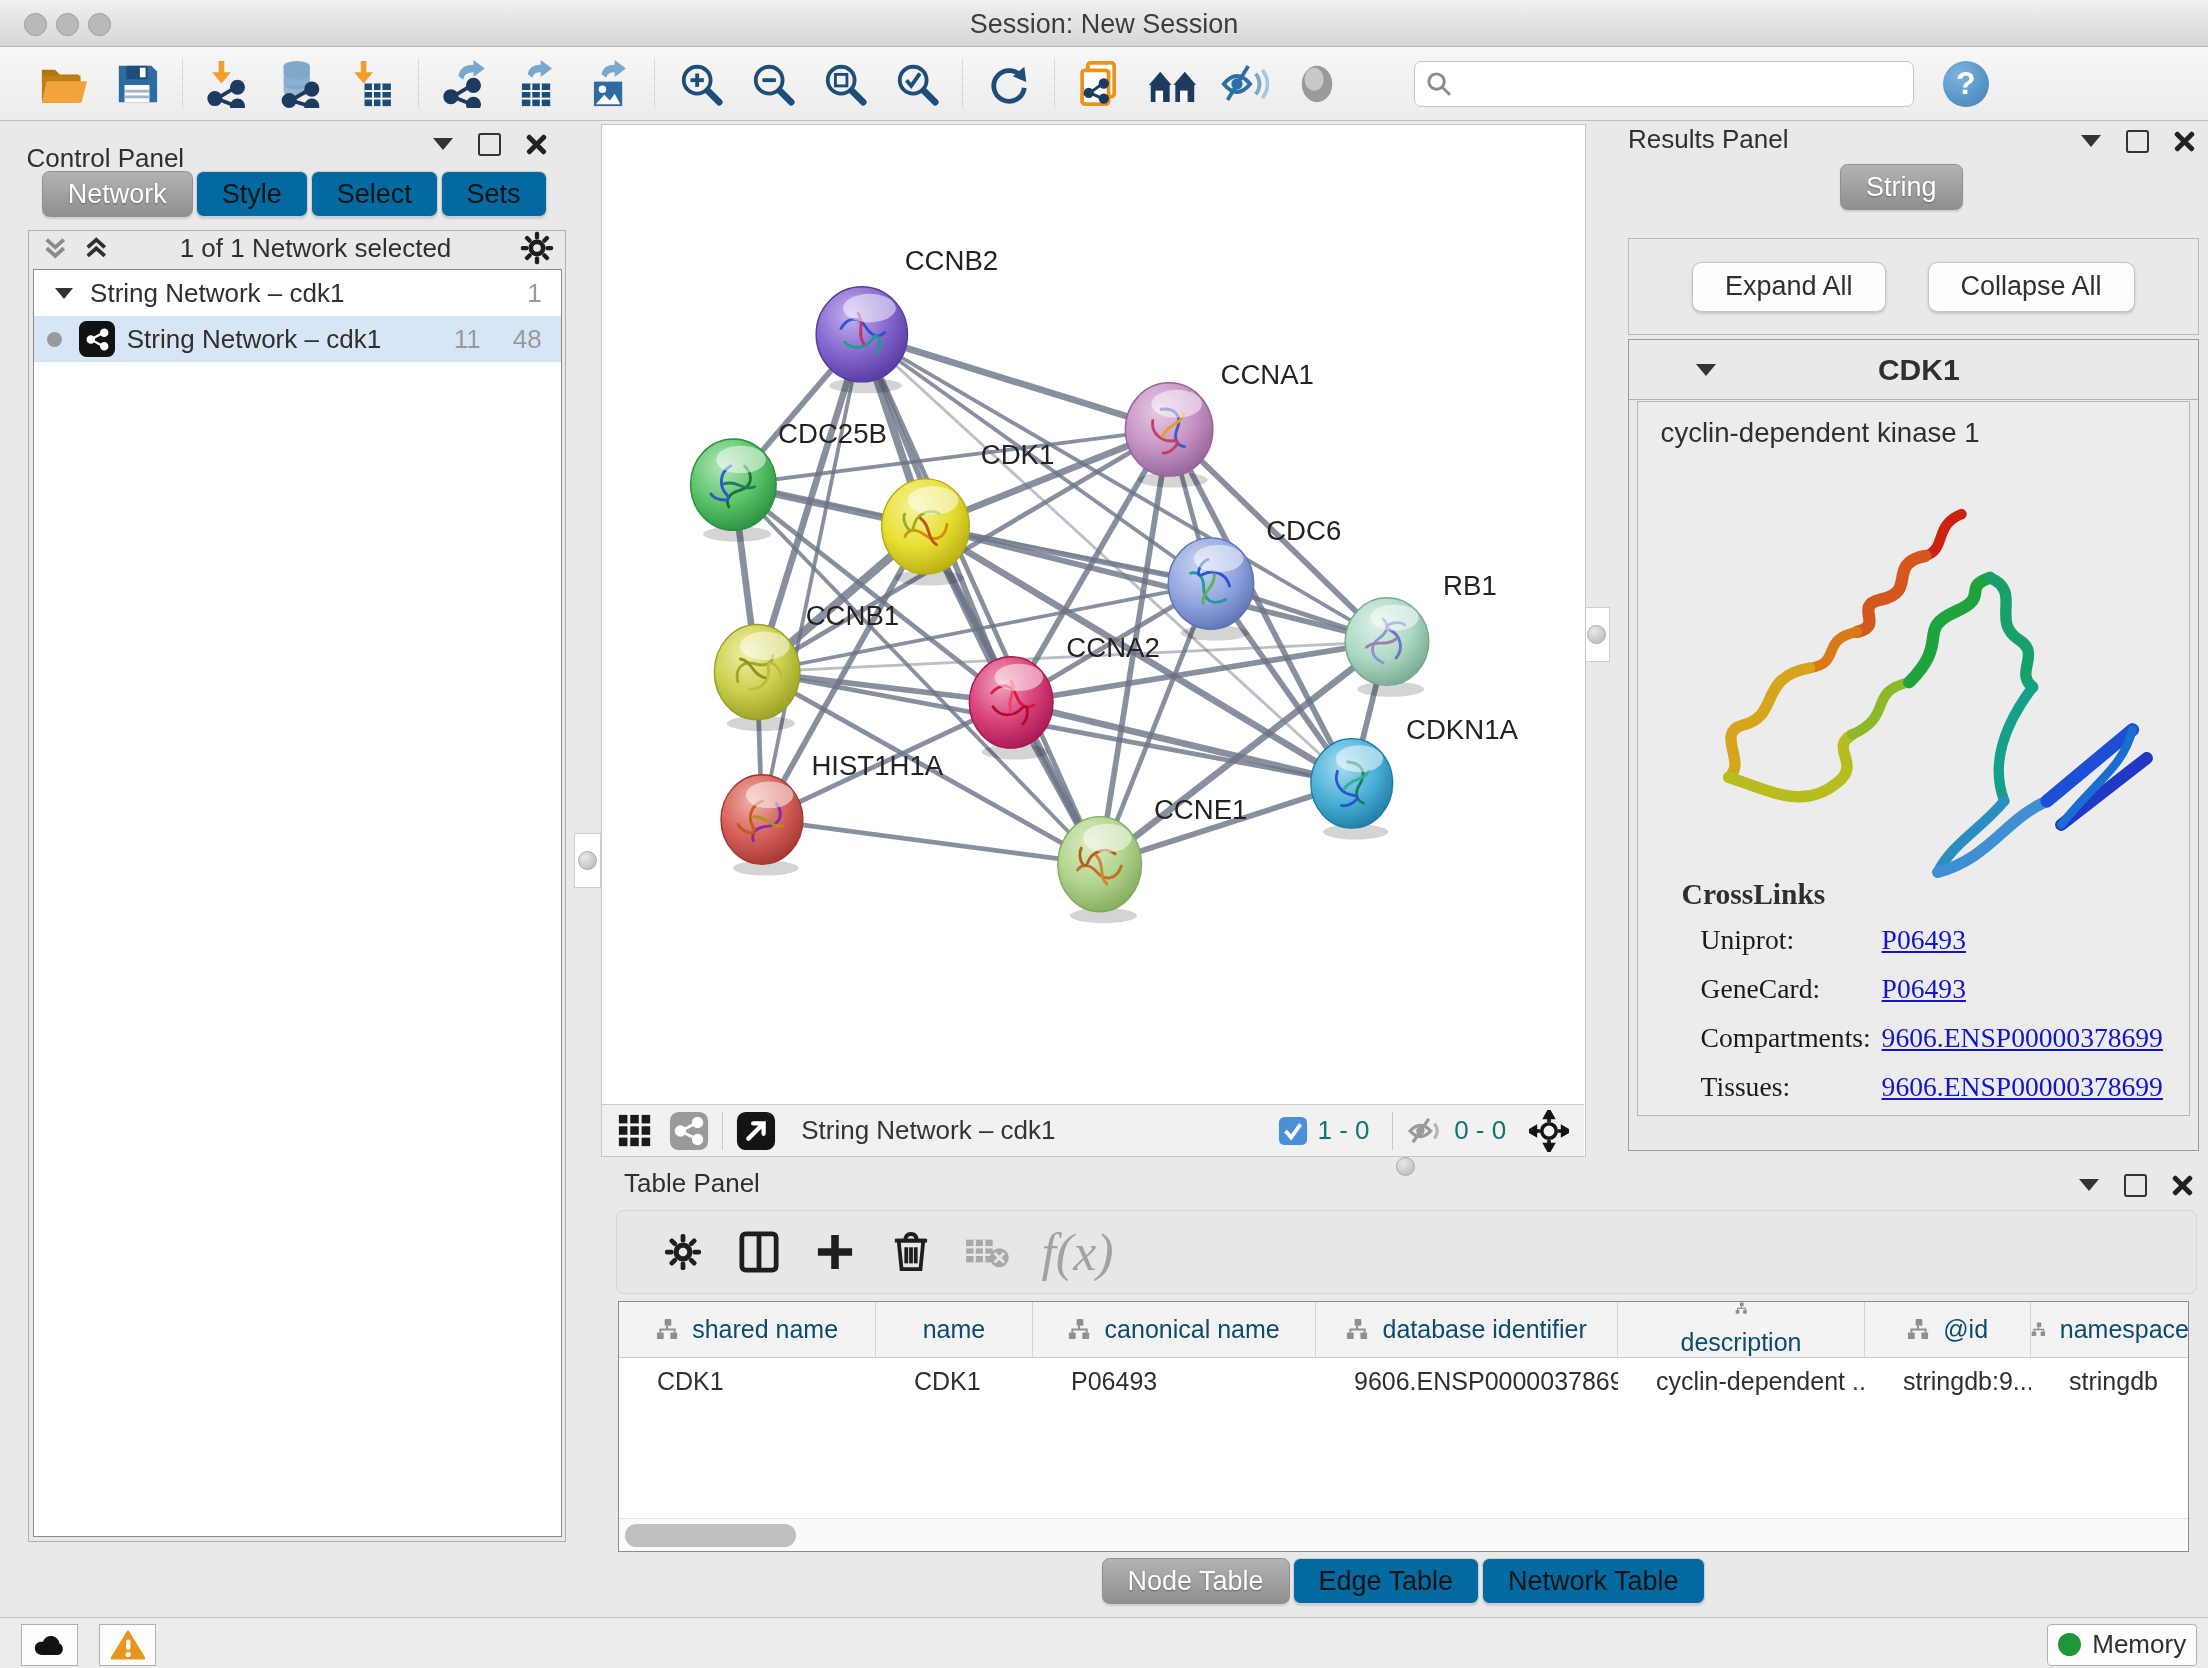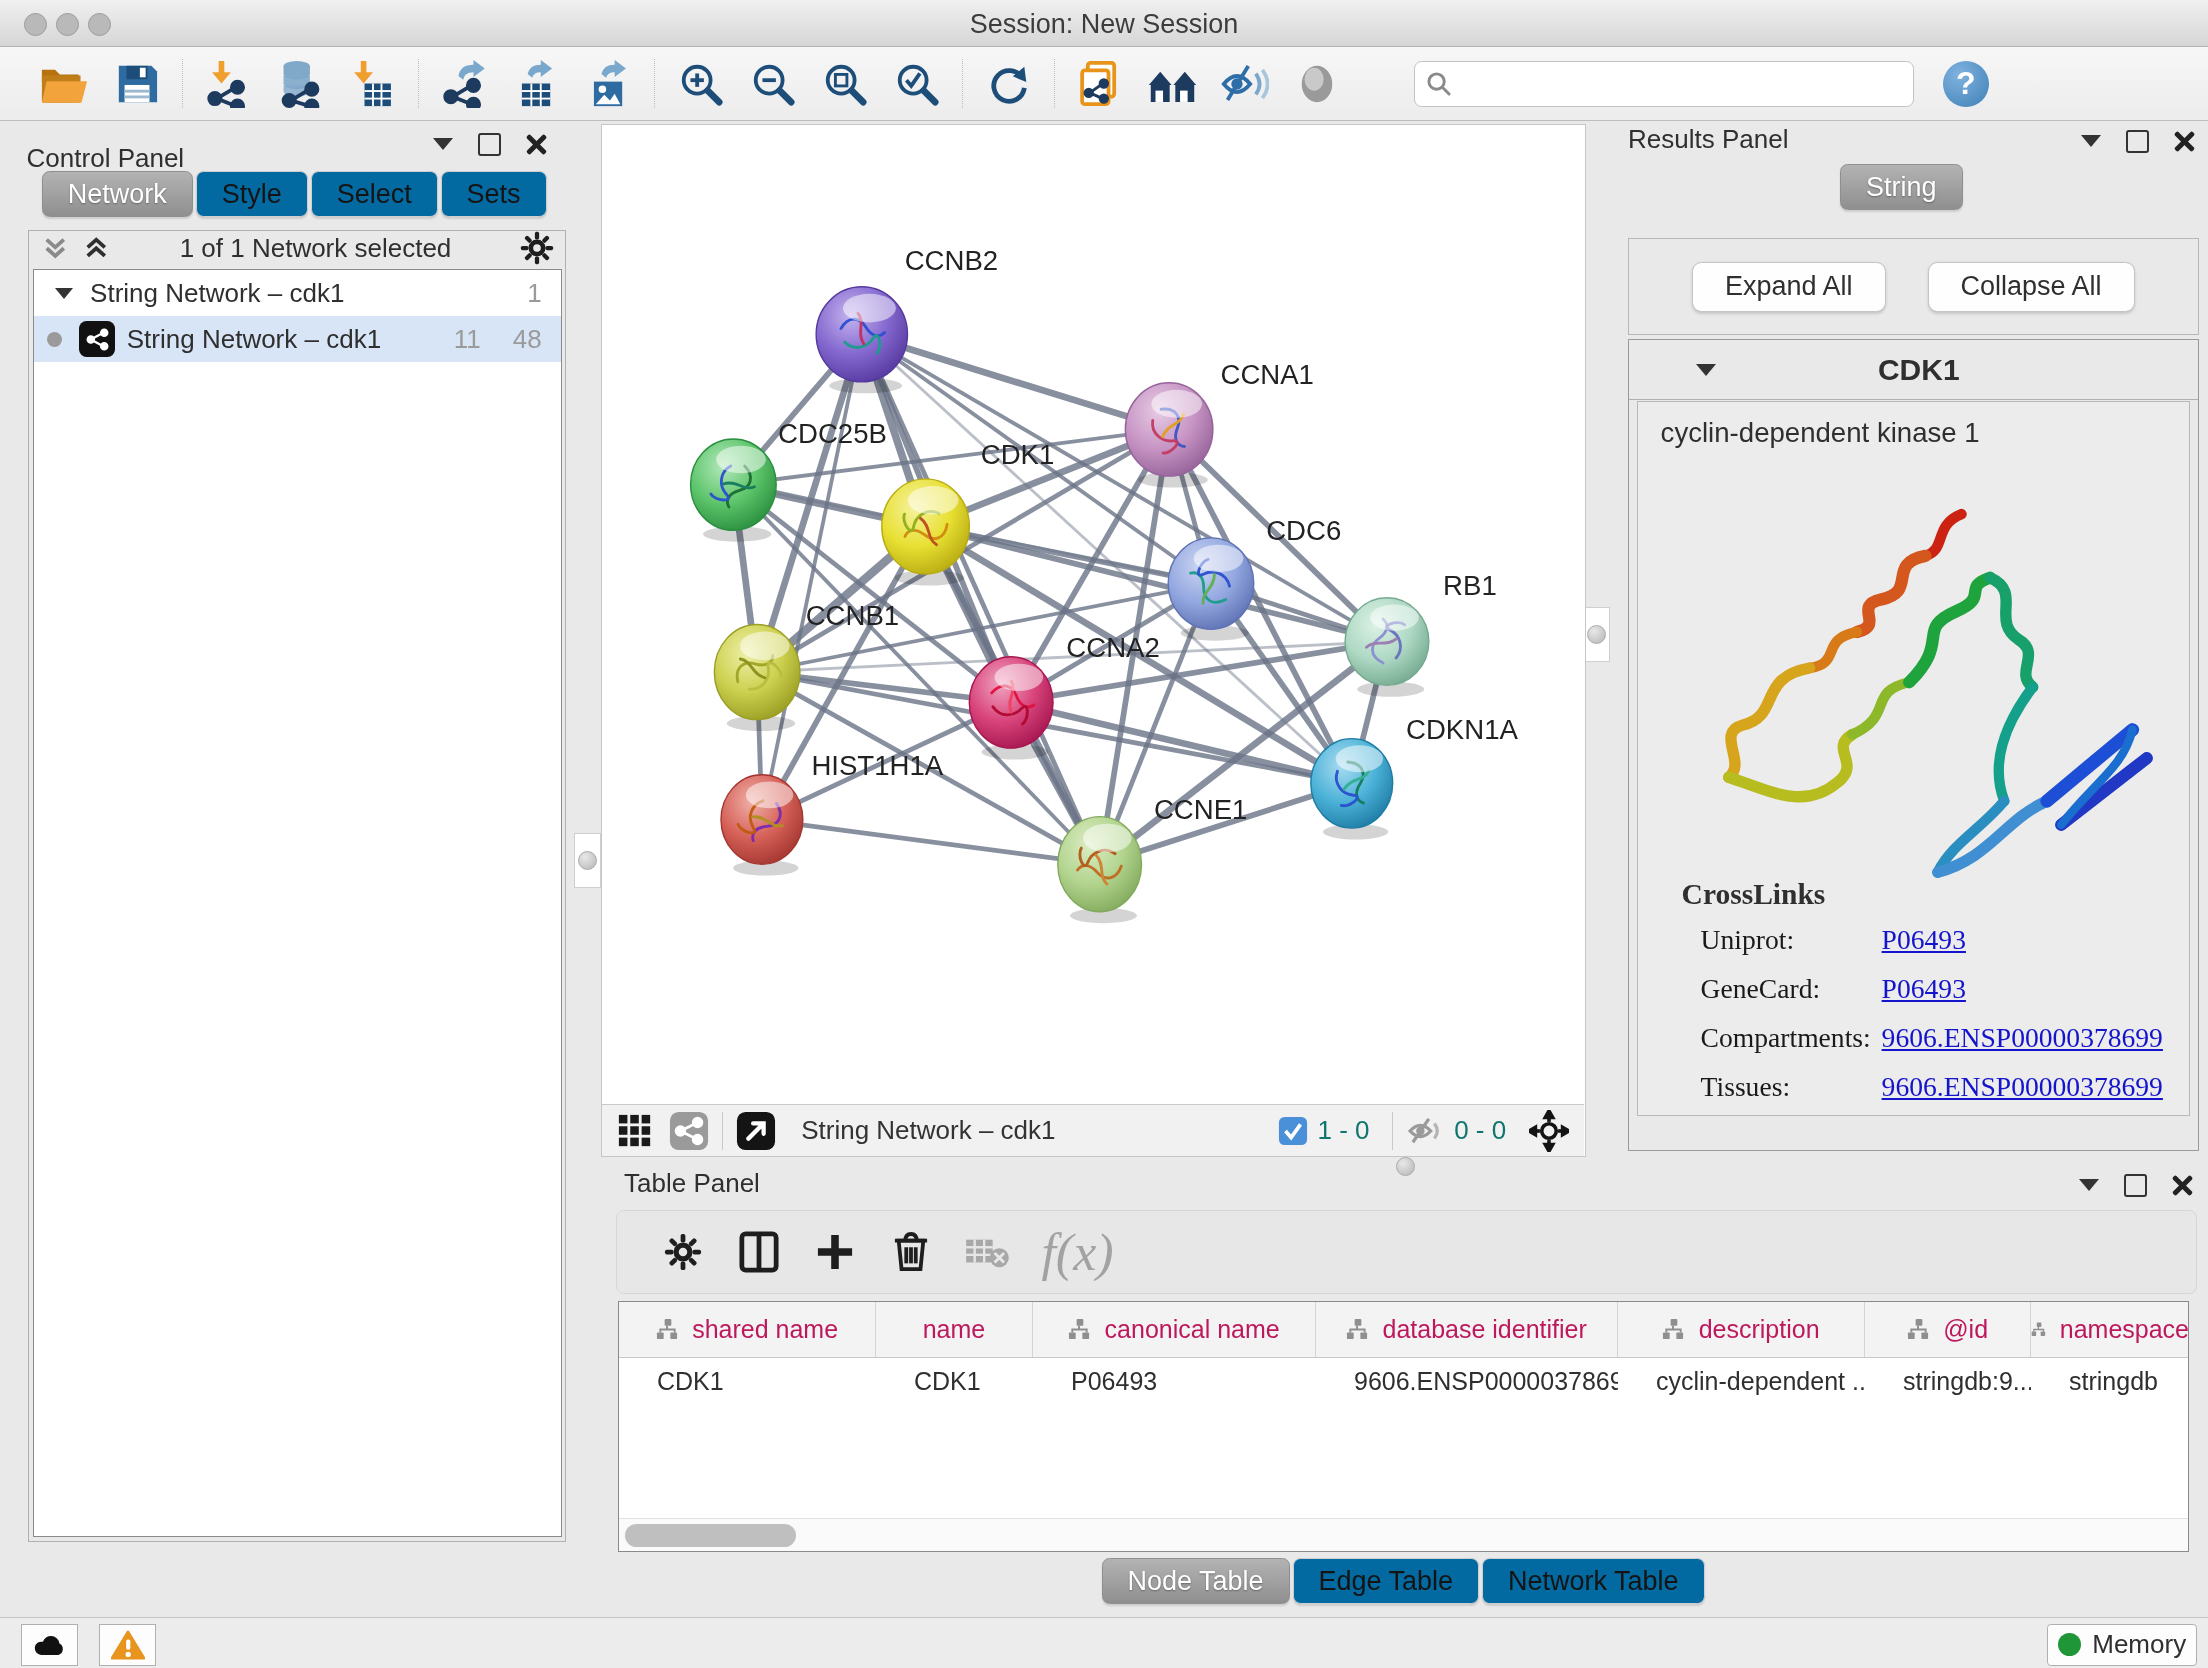--- a/index.html
+++ b/index.html
@@ -67,24 +67,24 @@
   .cl-row{display:flex;font-size:27.6px;margin:0 0 17px 63px;}
   .cl-row .lbl{width:181px;color:#1a1a1a;}
   .cl-row .val{color:#1414cc;text-decoration:underline;}
   
   #table-panel{position:absolute;left:601px;top:1168px;width:1607px;height:451px;}
   #tp-toolbar{position:absolute;left:15px;top:42px;width:1581px;height:84px;background:#e7e7e7;border:1px solid #d6d6d6;border-radius:7.6px;display:flex;align-items:center;padding-left:28.5px;box-sizing:border-box;}
   #tp-toolbar .tb-icon{margin:0 11.4px;}
   #tp-fx{font-family:"Liberation Serif",serif;font-style:italic;font-size:52px;color:#a2a2a2;margin-left:17px;}
   #tp-table{position:absolute;left:17px;top:133px;width:1571px;height:251px;background:#fff;border:1.9px solid #8a8a8a;box-sizing:border-box;overflow:hidden;}
   #tp-header{display:flex;height:55px;background:#f3f3f3;border-bottom:1px solid #c9c9c9;}
-  .th{display:flex;align-items:center;justify-content:center;gap:13.3px;font-size:25px;color:#be185d;border-right:1px solid #d4d4d4;box-sizing:border-box;overflow:hidden;white-space:nowrap;flex:0 0 auto;}
+  .th{display:flex;align-items:center;justify-content:center;gap:13.3px;font-size:25px;color:#0c4a6e;border-right:1px solid #d4d4d4;box-sizing:border-box;overflow:hidden;white-space:nowrap;flex:0 0 auto;}
   #tp-row{display:flex;height:46px;align-items:center;}
   .td{font-size:25px;padding-left:38px;box-sizing:border-box;overflow:hidden;white-space:nowrap;flex:0 0 auto;}
-  .c0{width:257px;} .c1{width:157px;} .c2{width:283px;} .c3{width:302px;} .c4{width:247px;} .c5{width:166px;} .c6{width:158px;border-right:none;}
+  .c0{width:257px;} .c1{width:157px;} .c2{width:283px;} .c3{width:302px;} .c4{width:247px;flex-direction:column;} .c5{width:166px;} .c6{width:158px;border-right:none;}
   #tp-hscroll{position:absolute;left:0;right:0;bottom:0;height:32px;background:#fafafa;border-top:1px solid #e2e2e2;}
   #tp-thumb{position:absolute;left:5.7px;top:4.8px;width:171px;height:23px;border-radius:11.4px;background:#bfbfbf;}
   #tp-tabs{position:absolute;left:0;width:1607px;top:390px;display:flex;justify-content:center;}
   
   #statusbar{position:absolute;left:0;top:1617px;width:2208px;height:51px;background:#ececec;border-top:1px solid #c4c4c4;}
   .status-btn{position:absolute;top:5.7px;height:40px;background:#fdfdfd;border:1.9px solid #b0b0b0;display:flex;align-items:center;justify-content:center;}
   #memory-btn{left:2047px;width:148px;border-radius:3.8px;font-size:26px;gap:11.4px;}
   #mem-dot{width:23px;height:23px;border-radius:50%;}
   svg{display:block;}
 </style>

